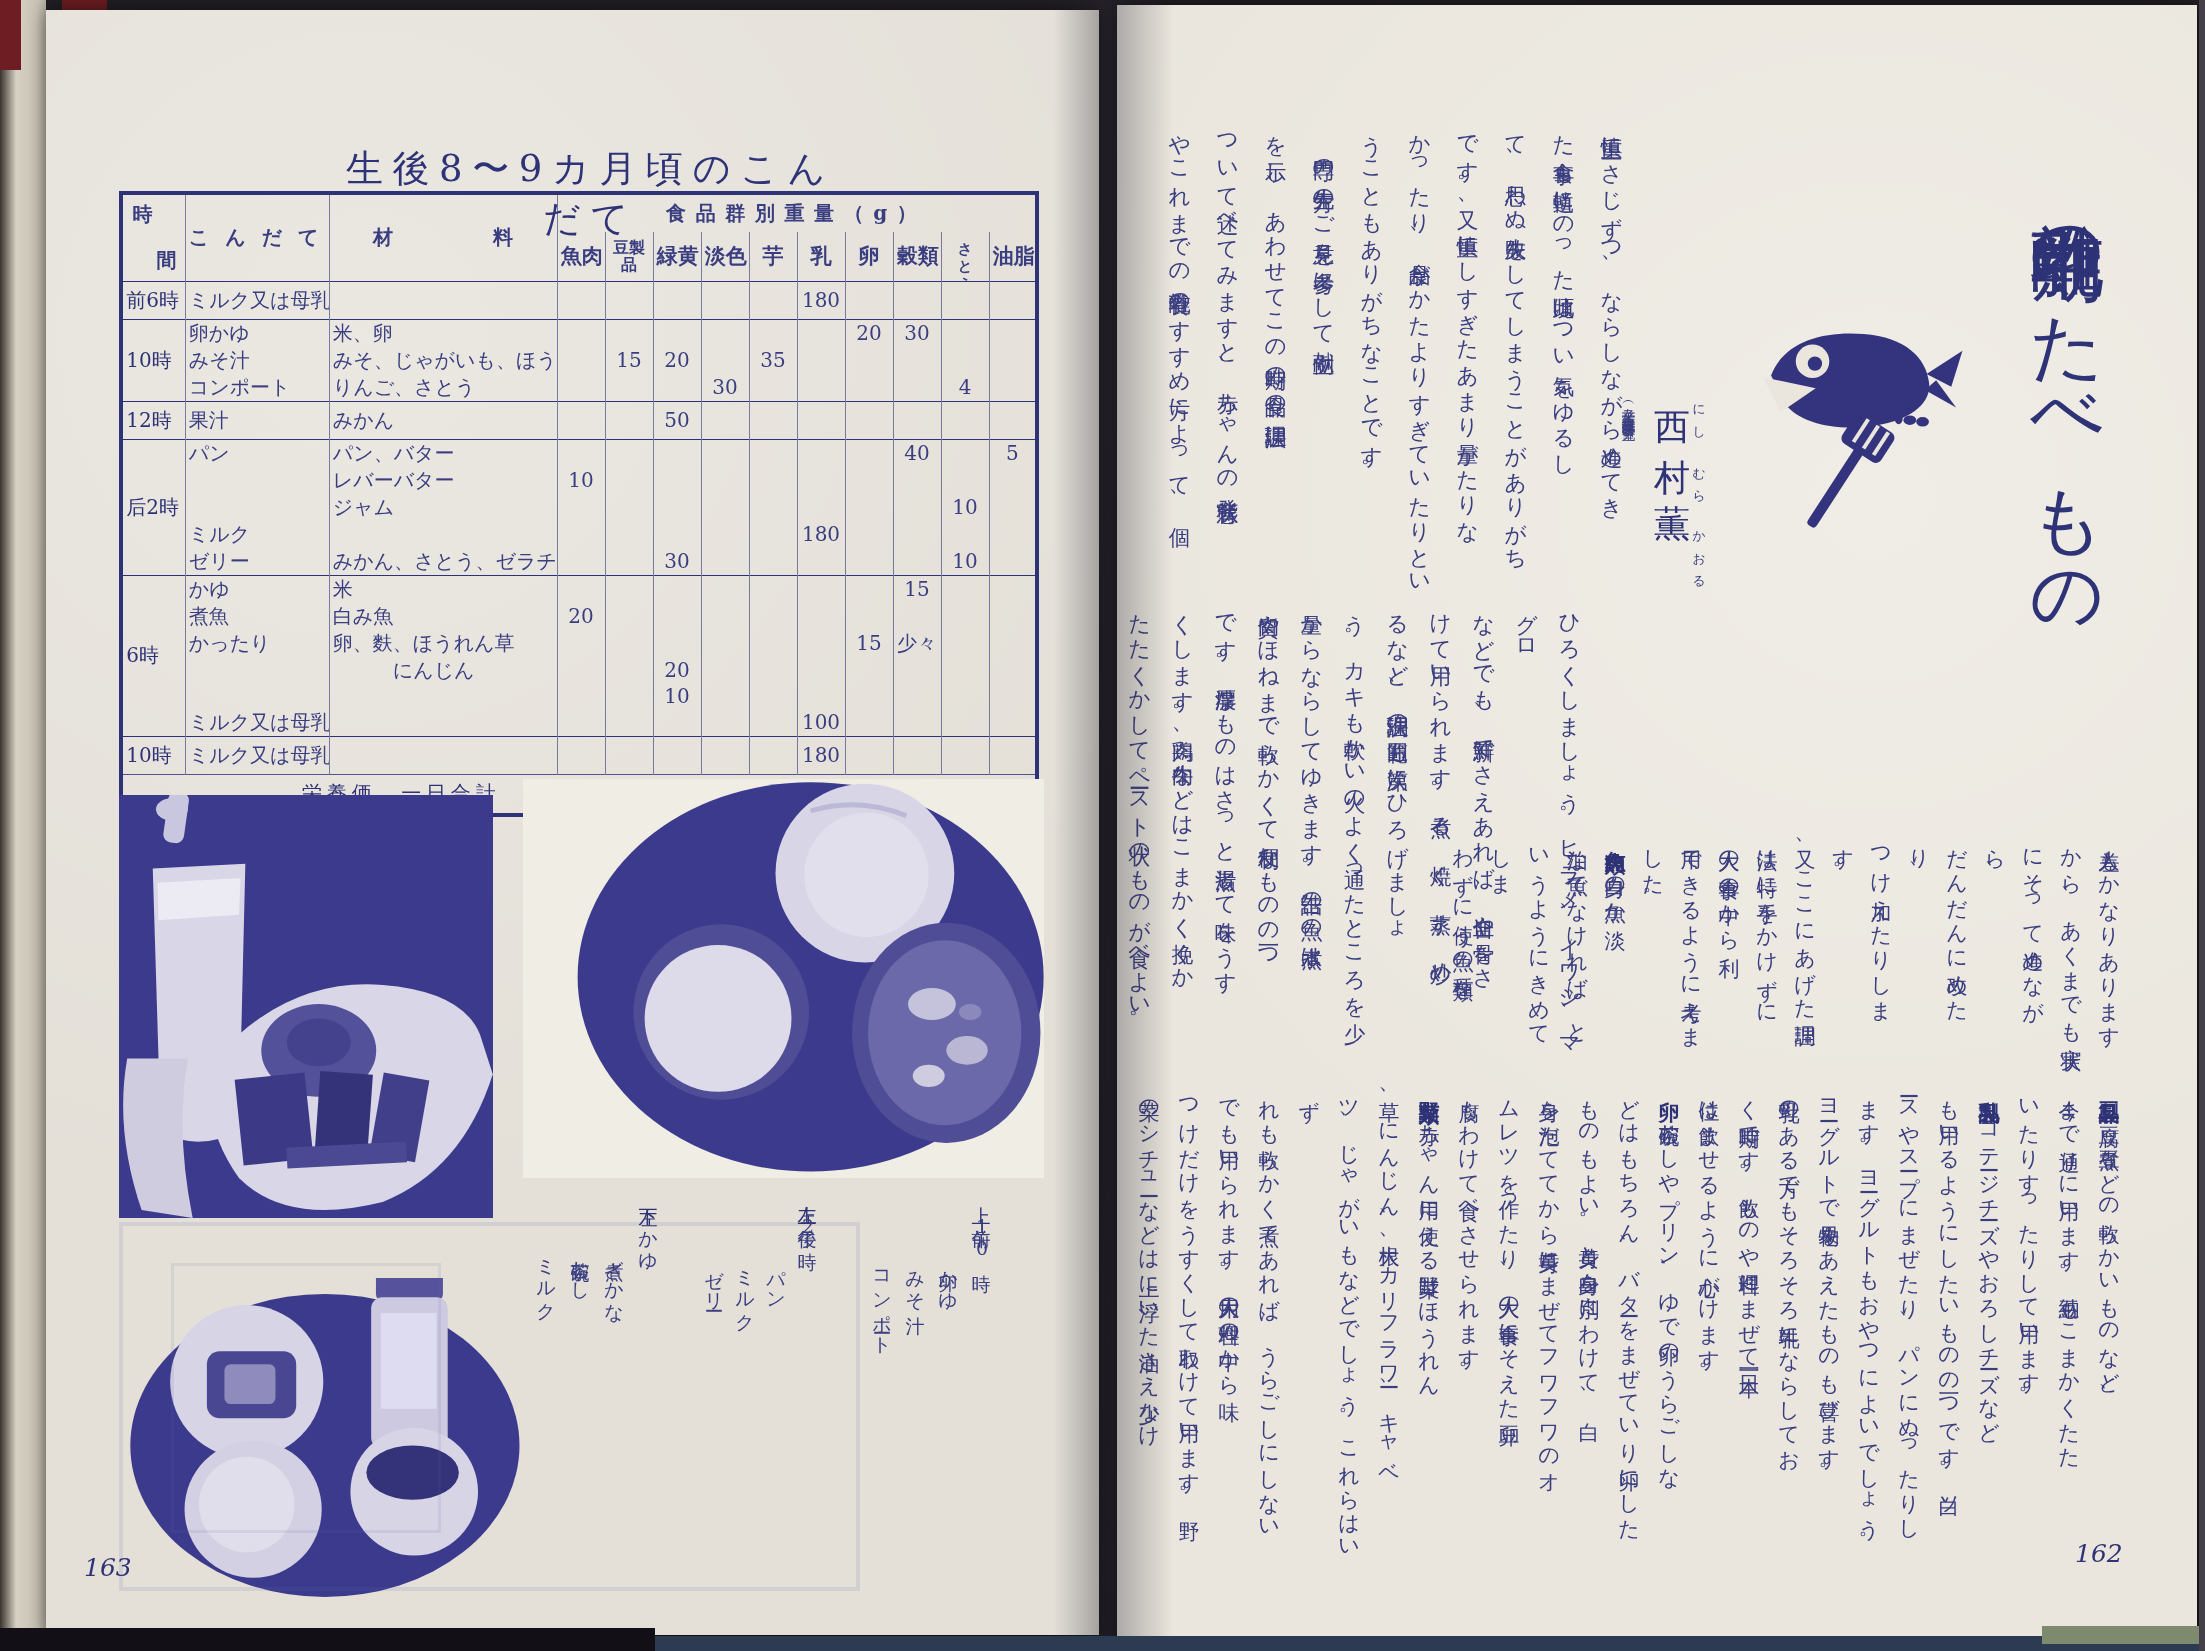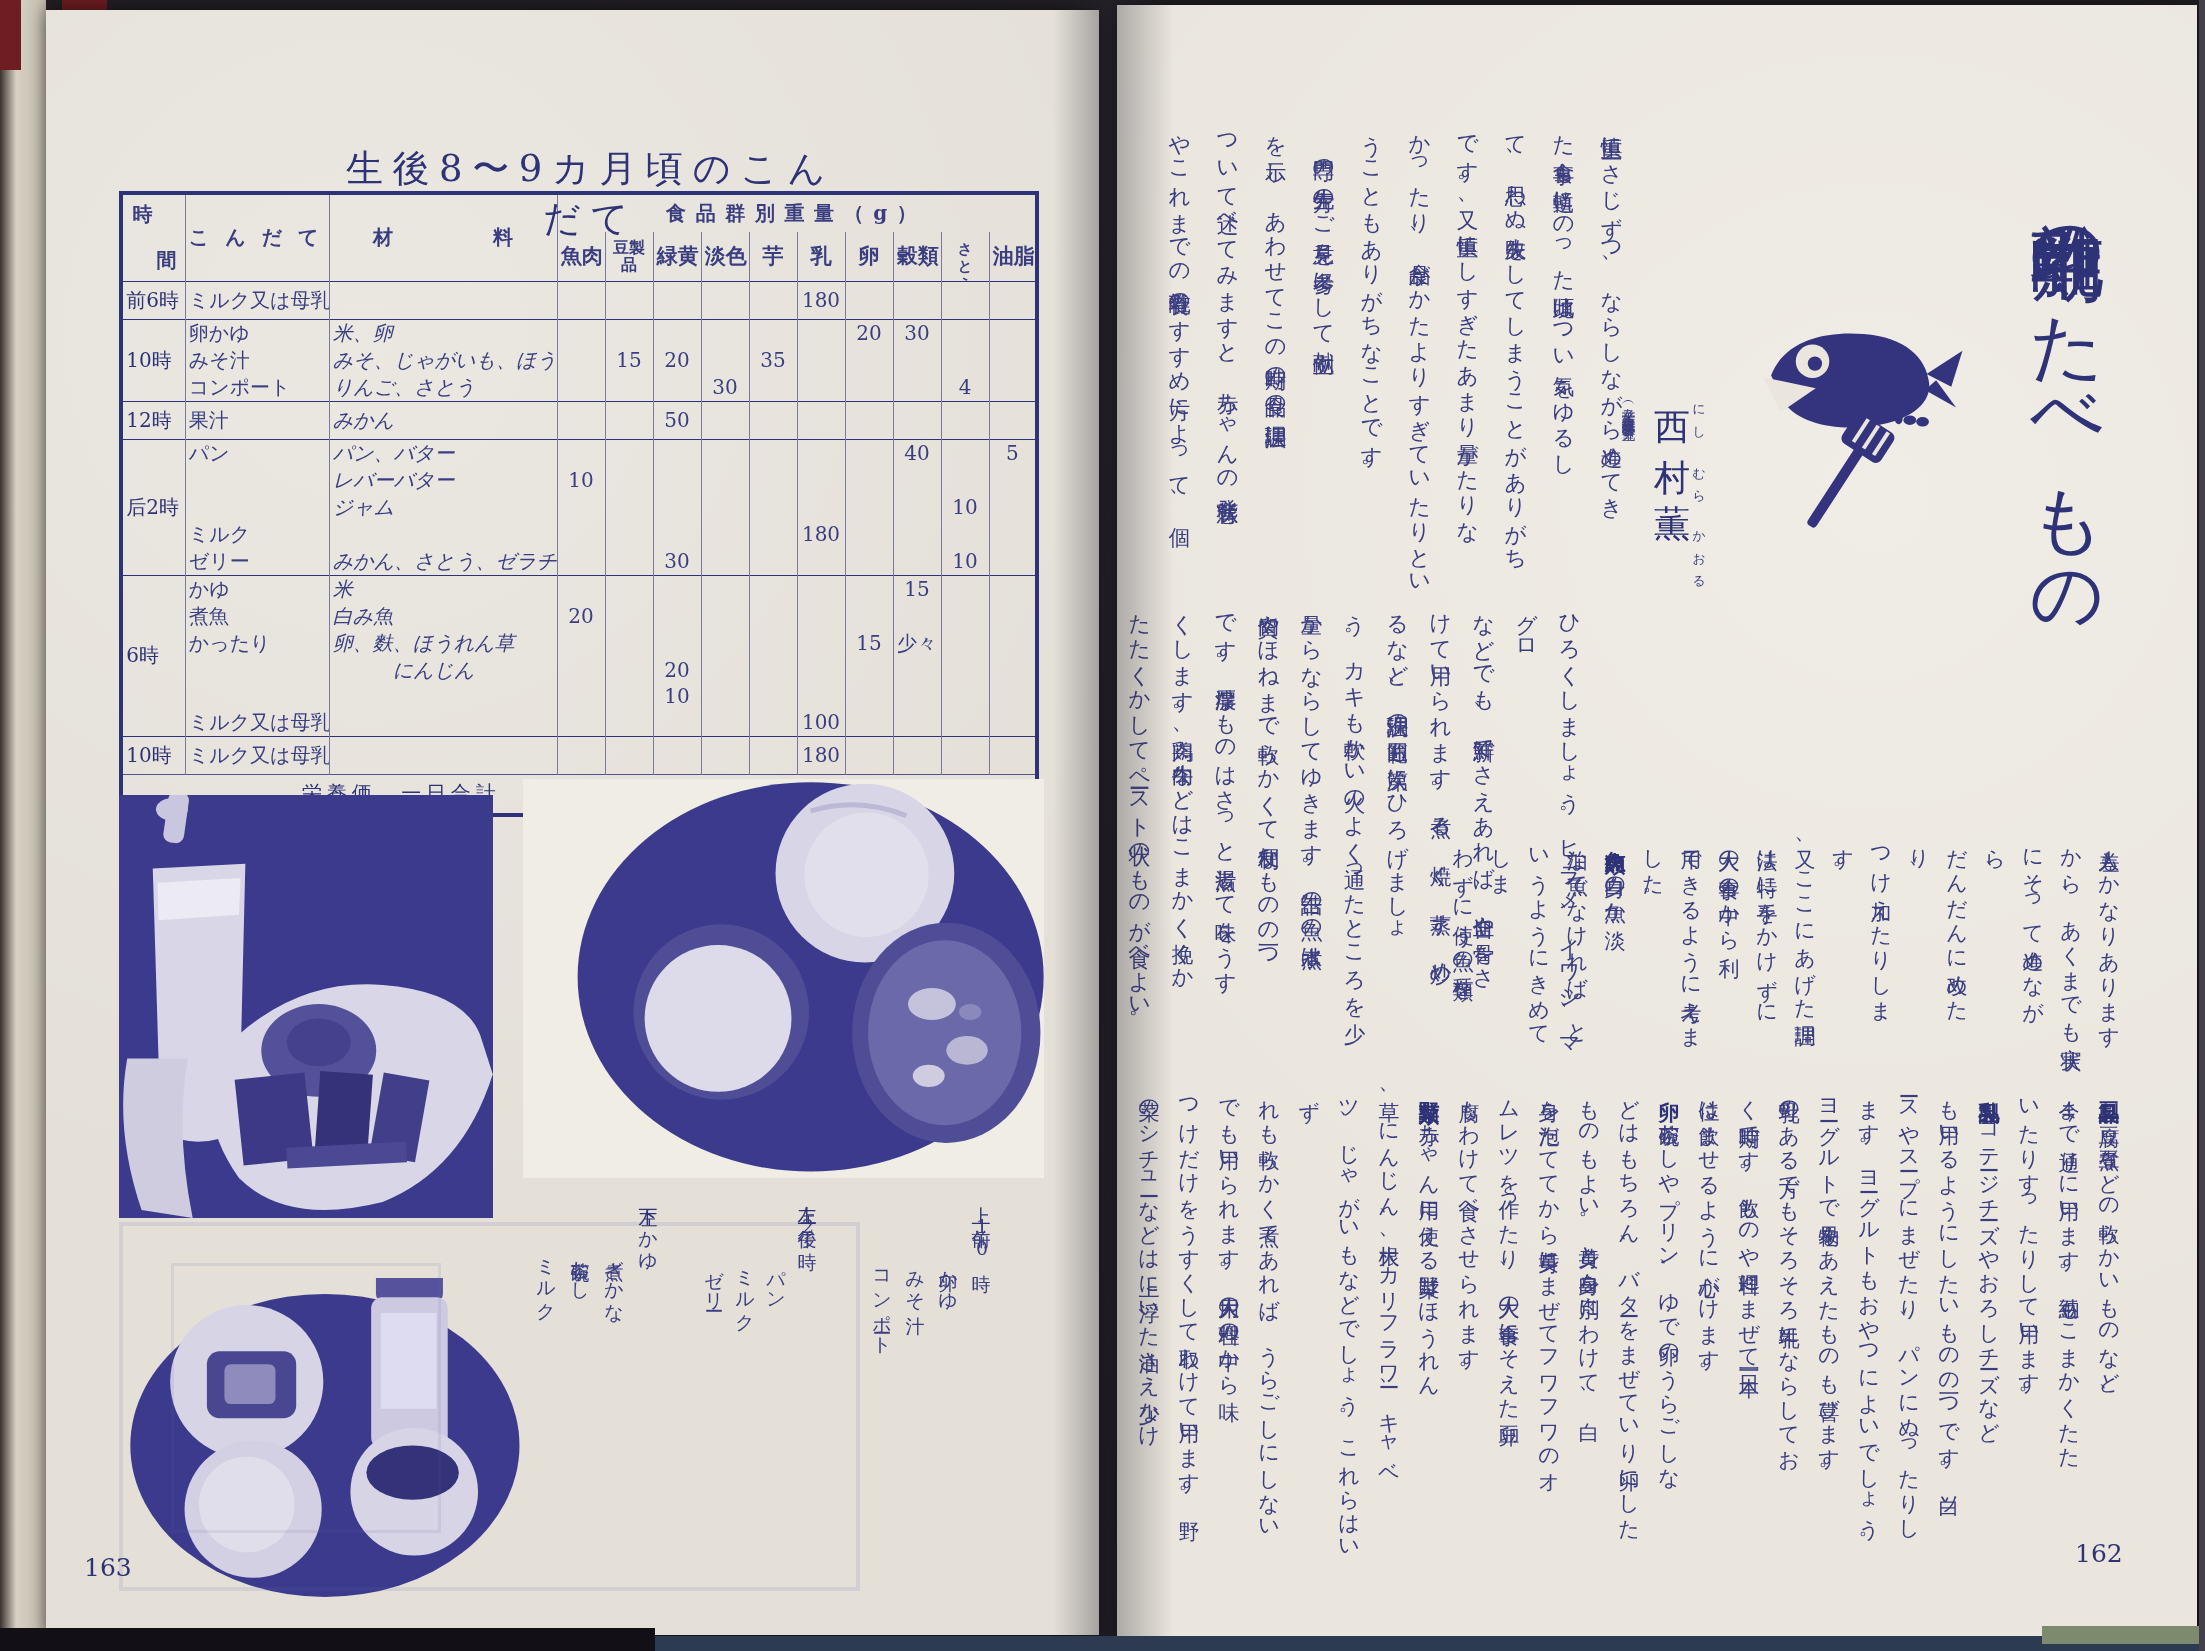--- a/index.html
+++ b/index.html
@@ -50,21 +50,21 @@
   .th-ing{text-align:center;margin-left:37px;}
   .th-glabel{letter-spacing:9.6px;text-align:center;height:37px;border-bottom:1.3px solid var(--ink);}
   .th-group{height:46px;text-align:center;font-size:21px;padding:0 0.8px;}
   .th-group.g-1{font-size:16px;line-height:17px;white-space:normal;}
   .th-group.g-8{writing-mode:vertical-rl;text-orientation:upright;font-size:14.4px;line-height:14.4px;padding:1.6px 0;}
   table.menu tbody td{height:25px;}
   table.menu tbody tr.row-first td{border-top:1.6px solid var(--ink);}
   table.menu tbody tr.row-pad td{height:37px;}
   .td-time{text-align:left;padding-right:4.8px;color:var(--ink);}
   .td-menu{padding-left:6.4px;}
-  .td-ing{padding-left:8px;font-style:italic;}
+  .td-ing{padding-left:8px;}
   .td-num{text-align:center;font-family:"DejaVu Serif","Liberation Serif",serif;}
   .td-footer{border:none !important;border-top:1.3px solid rgba(46,50,118,.8) !important;
         text-align:center;letter-spacing:4.8px;height:38px !important;color:var(--ink);}
   
   .photo{position:absolute;}
   .dotted{background-image:radial-gradient(circle,rgba(232,229,221,.16) 0.8px,transparent 1.1px);background-size:4px 4px;}
   .photo1{left:73px;top:785px;width:374px;height:423px;background:var(--photo-ink);}
   .photo2{left:477px;top:769px;width:521px;height:399px;background:#f0ede5;}
   .photo3{left:81px;top:1268px;width:399px;height:319px;}
   .ghost-box{position:absolute;left:73px;top:1212px;width:733px;height:361px;
@@ -79,21 +79,21 @@
   .cg-0 .vcol{line-height:33px;}
   .cg-1{left:649px;top:1181px;width:128px;height:224px;}
   .cg-1 .vcol{line-height:31px;}
   .cg-2{left:486px;top:1184px;width:134px;height:208px;}
   .cg-2 .vcol{line-height:34px;}
   .cap-label{color:var(--ink);}
   .cap-item-first{margin-inline-start:24px;}
   .cap-item{margin-inline-start:67px;}
   .cg-2 .cap-item{margin-inline-start:53px;}
   
-  .pagenum{position:absolute;font-size:25px;color:var(--ink);
+  .pagenum{position:absolute;font-style:italic;font-size:25px;color:var(--ink);
         font-family:"DejaVu Serif","Liberation Serif",serif;}
   .pn-left{left:38px;top:1543px;}
   .pn-right{left:958px;top:1534px;}
   
   .article-title{left:901px;top:160px;height:674px;font-size:73px;color:var(--ink);
         letter-spacing:3.2px;font-weight:500;}
   .vb-intro{left:42px;top:115px;width:476px;height:476px;font-size:21.6px;letter-spacing:1.2px;}
   .vb-intro .vcol{line-height:48px;}
   .vb-mid{left:42px;top:594px;width:432px;height:457px;font-size:21.6px;letter-spacing:0.8px;}
   .vb-mid .vcol{line-height:43px;}

